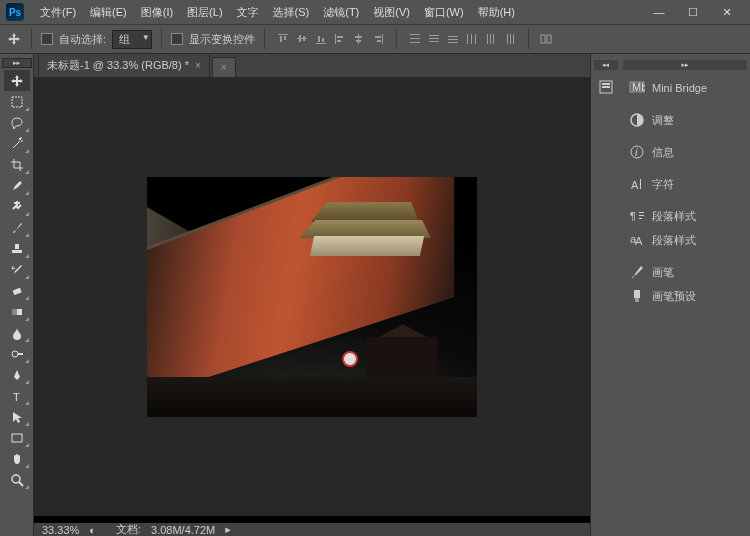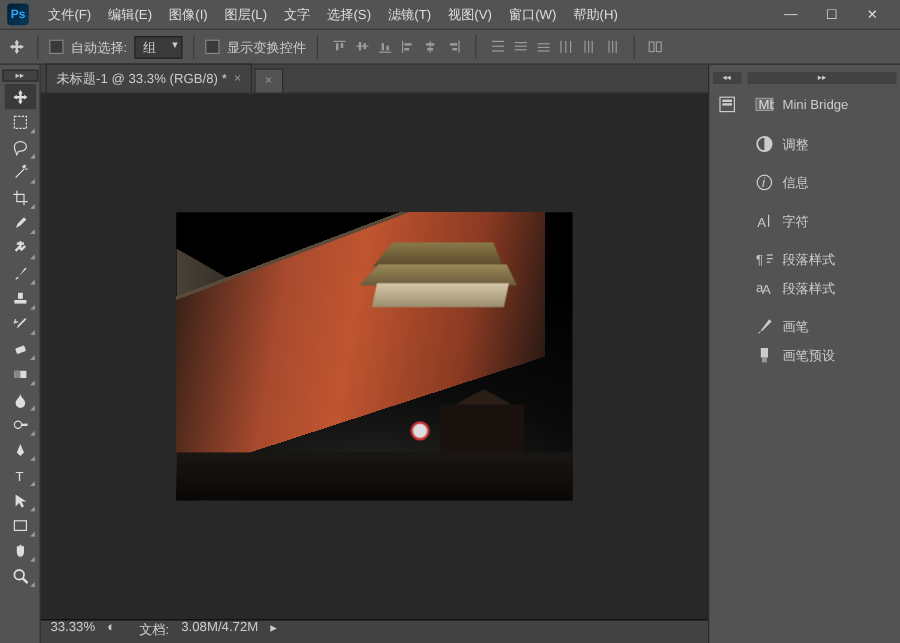--- a/index.html
+++ b/index.html
@@ -38,21 +38,21 @@
 .wall{position:absolute;left:0;bottom:20px;width:280px;height:150px;background:linear-gradient(100deg,#3a2218 0%,#a84a2e 30%,#c05530 50%,#8a3a22 80%,#2a1a14 100%);transform:skewY(-18deg) perspective(400px) rotateY(-8deg);transform-origin:left bottom;border-top:3px solid #5a4a3a}
 .leftwall{position:absolute;left:0;bottom:10px;width:60px;height:200px;background:linear-gradient(90deg,#4a4238 0%,#2a2620 100%);transform:skewY(30deg);transform-origin:left bottom}
 .pavilion{position:absolute;left:150px;top:25px;width:140px;height:55px}
 .roof1{position:absolute;top:0;left:10px;width:120px;height:20px;background:linear-gradient(180deg,#8a7a4a 0%,#5a4a2a 100%);clip-path:polygon(5% 100%,15% 0%,85% 0%,95% 100%);transform:skewX(-12deg)}
 .roof2{position:absolute;top:18px;left:0;width:140px;height:18px;background:linear-gradient(180deg,#9a8a5a 0%,#6a5a3a 100%);clip-path:polygon(3% 100%,12% 0%,88% 0%,97% 100%);transform:skewX(-12deg)}
 .body{position:absolute;top:34px;left:15px;width:110px;height:20px;background:linear-gradient(180deg,#d4c8a8 0%,#9a8e6e 100%);transform:skewX(-12deg)}
 .hut{position:absolute;right:40px;bottom:30px;width:70px;height:50px;background:#1a120e}
 .hut-roof{position:absolute;right:35px;bottom:75px;width:78px;height:18px;background:#2a1e16;clip-path:polygon(8% 100%,50% 0%,92% 100%)}
 .ground{position:absolute;bottom:0;left:0;right:0;height:40px;background:linear-gradient(180deg,#1a1614 0%,#0a0806 100%)}
 .sign{position:absolute;left:195px;bottom:50px;width:16px;height:16px;border-radius:50%;background:#ddd;border:2px solid #c33}
-.statusbar{height:20px;background:#424242;border-top:1px solid #000000;display:flex;padding:0 8px;gap:10px;font-size:10px;color:#bbb}
+.statusbar{height:20px;background:#424242;border-top:7px solid #000000;display:flex;align-items:center;padding:0 8px;gap:10px;font-size:10px;color:#bbb}
 .status-sep{color:#666}
 .rcol{display:flex}
 .ricons{width:30px;background:#535353;border-left:1px solid #2a2a2a;display:flex;flex-direction:column;align-items:center;padding-top:6px;gap:2px}
 .ricons .collapse{width:24px;height:10px;background:#424242;display:flex;align-items:center;justify-content:center;font-size:7px;margin-bottom:4px}
 .ric{width:22px;height:22px;display:flex;align-items:center;justify-content:center;cursor:pointer}
 .panels{width:130px;background:#535353;display:flex;flex-direction:column;padding-top:6px}
 .panels .collapse{height:10px;background:#424242;display:flex;align-items:center;justify-content:center;font-size:7px;margin:0 3px 6px}
 .panel-item{display:flex;align-items:center;gap:6px;padding:4px 8px;cursor:pointer;color:#ddd;font-size:11px}
 .panel-divider{height:8px}
 .p-ico{width:18px;height:16px;display:flex;align-items:flex-start;justify-content:center;flex-shrink:0}

